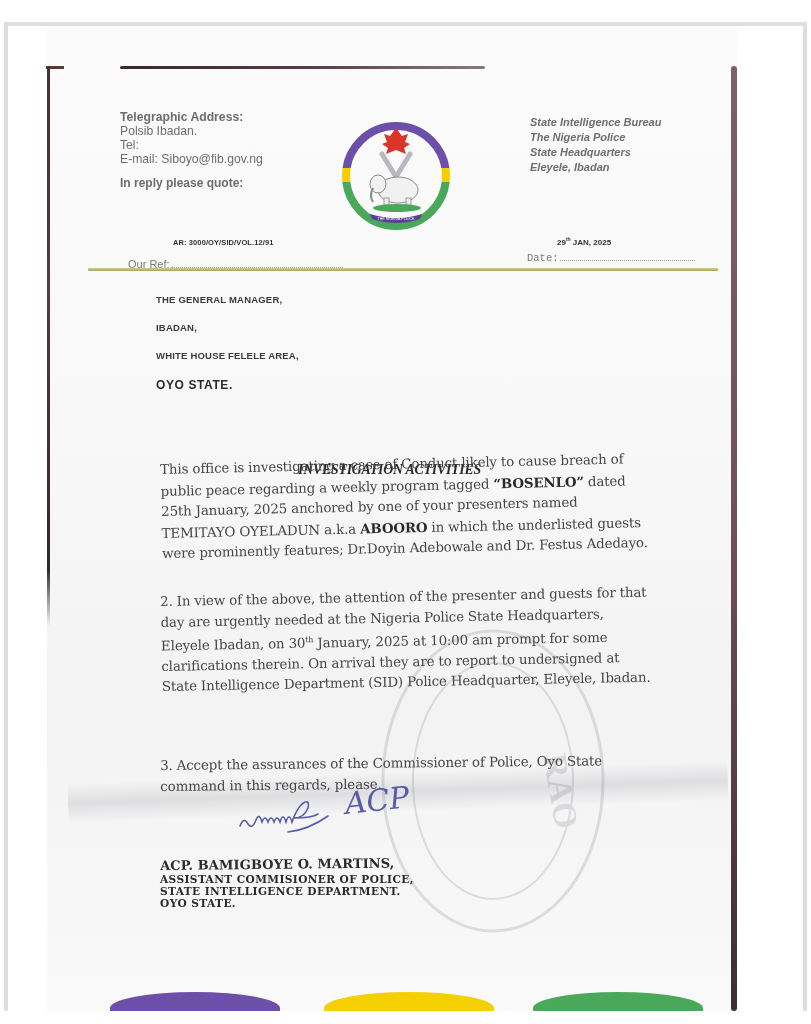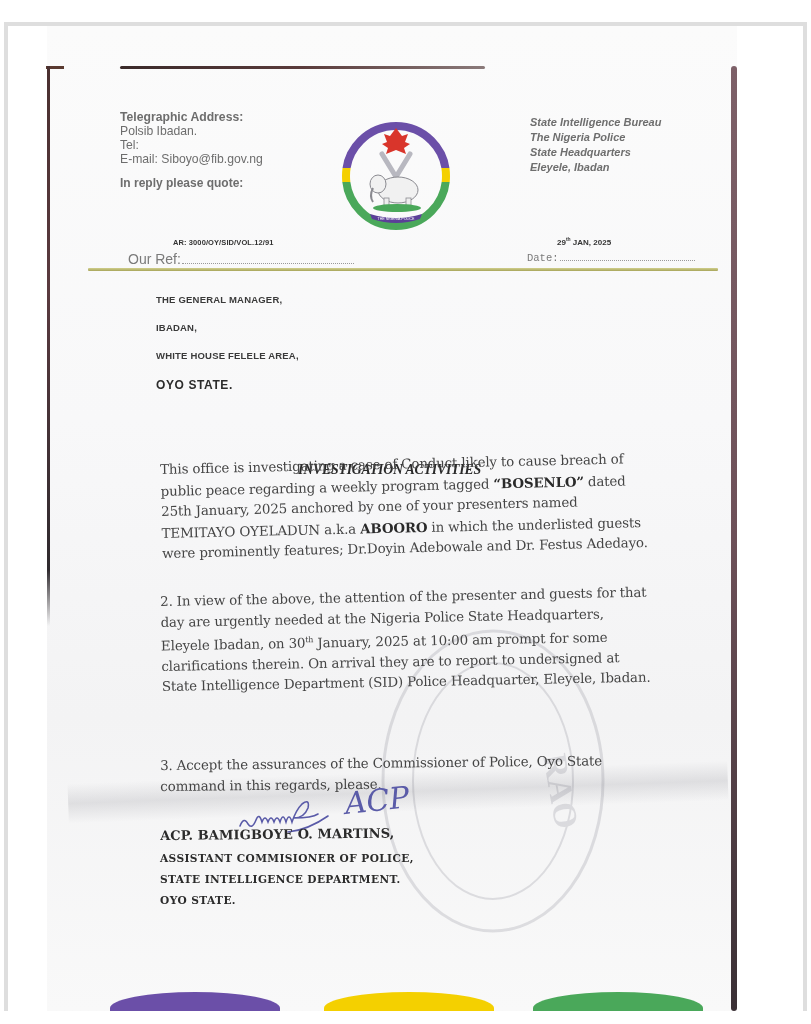--- a/index.html
+++ b/index.html
@@ -22,21 +22,21 @@
     .edge-left { position: absolute; left: 39px; top: 40px; width: 3px; height: 560px; background: linear-gradient(180deg, #4a3030, #5a3a3f 40%, #2f2a2e 90%, transparent); }
     .edge-right { position: absolute; left: 723px; top: 40px; width: 6px; height: 945px; background: linear-gradient(180deg, #7d6068, #6d5058 50%, #3a3035); border-radius: 3px; }
     .right-bg { position: absolute; left: 729px; top: 0; width: 66px; height: 985px; background: #ffffff; }
     .left-bg { position: absolute; left: 0; top: 0; width: 39px; height: 985px; background: #ffffff; }
     .shadow-band { position: absolute; left: 60px; top: 746px; width: 660px; height: 40px; background: linear-gradient(180deg, transparent, rgba(180,180,185,0.35), transparent); transform: rotate(-2deg); }
 
     .hdr-left { position: absolute; left: 112px; top: 84px; color: #6d6d6d; font-size: 12.2px; line-height: 14px; }
     .hdr-left .bold { font-weight: bold; }
     .hdr-left .reply { margin-top: 10px; font-weight: bold; font-size: 12px; }
     .ref-code { position: absolute; left: 165px; top: 212px; font-size: 7.5px; font-weight: bold; color: #333; letter-spacing: 0.1px; }
-    .our-ref { position: absolute; left: 120px; top: 225px; font-size: 14px; color: #7a7a7a; }
+    .our-ref { position: absolute; left: 120px; top: 232px; font-size: 11px; color: #7a7a7a; }
     .our-ref .dots { display: inline-block; width: 172px; border-bottom: 1px dotted #999; margin-left: 1px; }
 
     .hdr-right { position: absolute; left: 522px; top: 89px; color: #6e6e6e; font-size: 11px; font-weight: bold; line-height: 15px; font-style: italic; }
     .date-val { position: absolute; left: 549px; top: 210px; font-size: 8px; font-weight: bold; color: #333; }
     .date-val sup { font-size: 5px; }
     .date-lbl { position: absolute; left: 519px; top: 226px; font-size: 10.5px; color: #7a7a7a; font-family: Liberation Mono, monospace; }
     .date-lbl .dots { display: inline-block; width: 135px; border-bottom: 1px dotted #999; margin-left: 1px; }
 
     .rule { position: absolute; left: 80px; top: 242px; width: 630px; height: 3px; background: linear-gradient(180deg, #d0cf8d, #a8a55a); border-radius: 1px; }
 
@@ -49,23 +49,23 @@
     .subject { position: absolute; left: 290px; top: 402px; font-family: "Liberation Serif", serif; font-style: italic; font-weight: bold; font-size: 13.8px; color: #2a2a2a; letter-spacing: -0.2px; margin-top: 34px; }
 
     .body { position: absolute; left: 152px; font-family: "DejaVu Serif", serif; font-size: 13.4px; color: #454545; line-height: 20.5px; letter-spacing: -0.15px; }
     .body b { color: #2a2a2a; }
     .p1 { top: 434px; width: 490px; transform: rotate(-1.3deg); transform-origin: left top; }
     .p2 { top: 566px; width: 490px; transform: rotate(-1.1deg); transform-origin: left top; }
     .p3 { top: 730px; width: 480px; transform: rotate(-0.6deg); transform-origin: left top; }
     .p2 sup { font-size: 8px; }
 
     .signature { position: absolute; left: 226px; top: 752px; width: 210px; height: 60px; }
-    .sig-block { position: absolute; left: 152px; top: 802px; font-family: "DejaVu Serif", serif; color: #2b2b2b; font-weight: bold; }
+    .sig-block { position: absolute; left: 152px; top: 832px; font-family: "DejaVu Serif", serif; color: #2b2b2b; font-weight: bold; }
     .sig-name { font-size: 13px; letter-spacing: 0.1px; transform: rotate(-0.6deg); transform-origin: left top; }
-    .sig-line { font-size: 10.6px; margin-top: 9px; letter-spacing: 0.4px; }
+    .sig-line { font-size: 10.6px; letter-spacing: 0.4px; }
 
     .stamp { position: absolute; left: 360px; top: 590px; width: 250px; height: 330px; opacity: 0.16; }
 
     .blobs { position: absolute; top: 992px; height: 32px; border-radius: 50% 50% 0 0; }
     .blob-purple { left: 110px; width: 170px; background: #6b4fa8; }
     .blob-yellow { left: 324px; width: 170px; background: #f4d000; }
     .blob-green { left: 533px; width: 170px; background: #4aa85a; }
     .bottom-white { position: absolute; left: 0; top: 1011px; width: 811px; height: 13px; background: #ffffff; }
   </style>
 </head>

